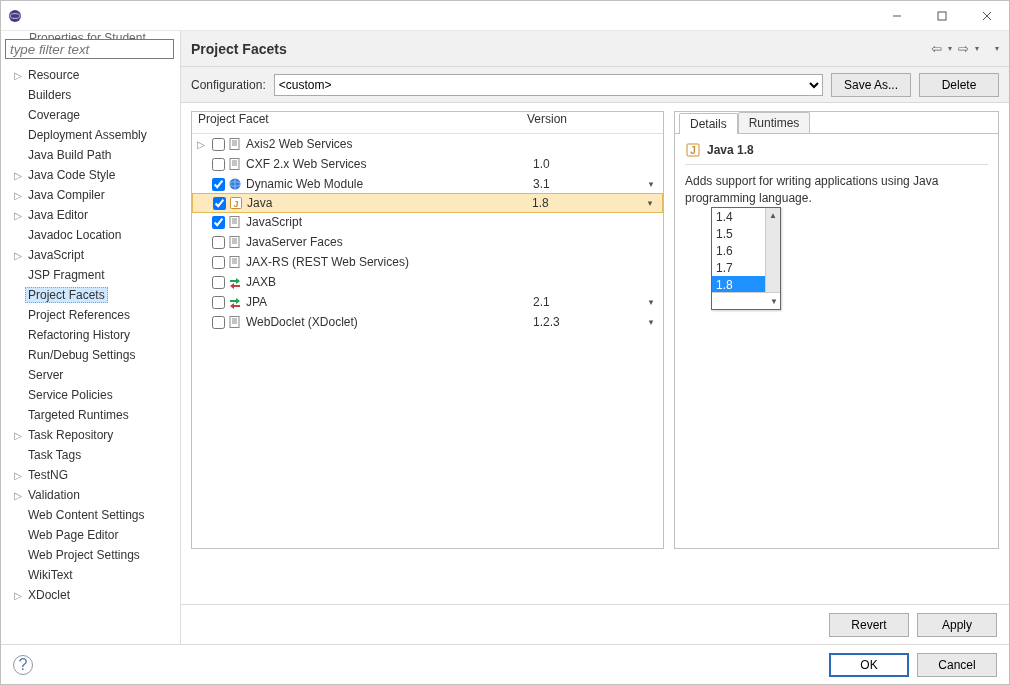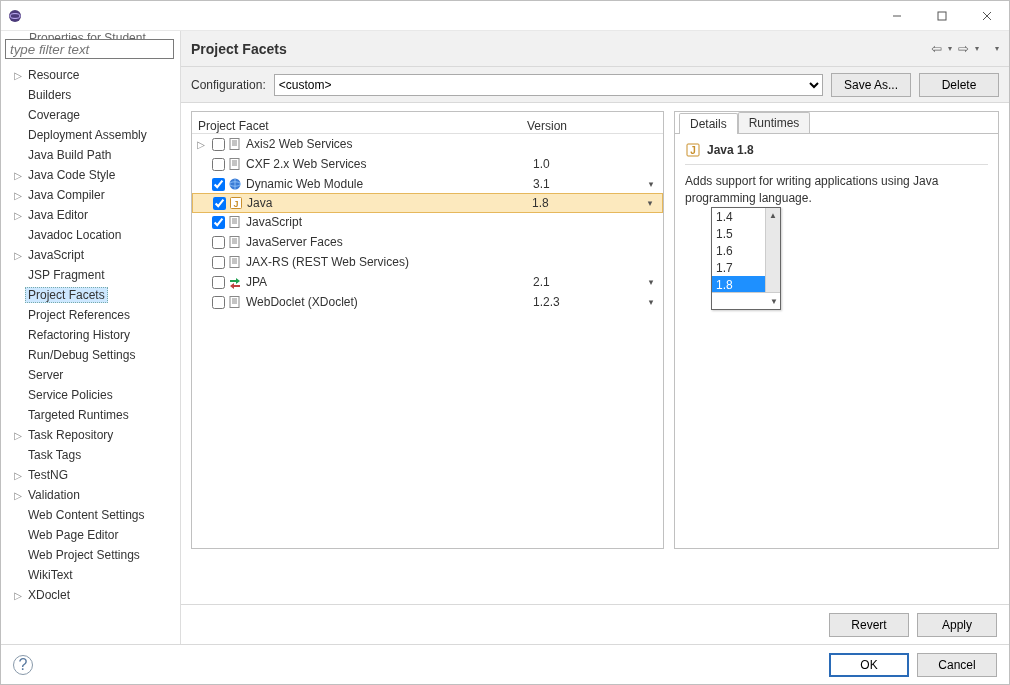--- a/index.html
+++ b/index.html
@@ -24,21 +24,21 @@
   .right{flex:1;display:flex;flex-direction:column;min-width:0;}
   .header-strip{height:36px;background:#f1f1f1;border-bottom:1px solid #d9d9d9;display:flex;align-items:center;padding:0 10px;}
   .header-strip .title{font-weight:bold;font-size:14px;flex:1;color:#333;}
   .nav-arrows{display:flex;gap:6px;align-items:center;color:#666;}
   .nav-arrows span{font-size:13px;}
   .config-row{height:36px;background:#f1f1f1;border-bottom:1px solid #d9d9d9;display:flex;align-items:center;padding:0 10px;gap:8px;}
   .config-row select{flex:1;height:22px;border:1px solid #aaa;background:#fff;font-size:12px;}
   .btn{height:24px;min-width:80px;border:1px solid #adadad;background:#e9e9e9;font-size:12px;cursor:default;padding:0 8px;}
   .content-area{flex:1;display:flex;gap:10px;padding:8px 10px;min-height:0;}
   .facet-panel{flex:1;border:1px solid #c0c0c0;display:flex;flex-direction:column;min-width:0;position:relative;}
-  .facet-header{display:flex;height:22px;border-bottom:1px solid #e0e0e0;align-items:flex-end;}
+  .facet-header{display:flex;height:22px;border-bottom:1px solid #e0e0e0;align-items:flex-start;}
   .facet-header .col-name{flex:1;padding-left:6px;}
   .facet-header .col-ver{width:140px;padding-left:4px;}
   .facet-body{flex:1;overflow:visible;position:relative;}
   .facet-row{display:flex;align-items:center;height:20px;}
   .facet-row .indent{width:18px;display:flex;justify-content:center;color:#888;font-size:10px;}
   .facet-row .chk{width:16px;display:flex;justify-content:center;}
   .facet-row .chk input{margin:0;}
   .facet-row .icon{width:18px;display:flex;justify-content:center;align-items:center;}
   .facet-row .name{flex:1;padding-left:2px;white-space:nowrap;overflow:hidden;text-overflow:ellipsis;}
   .facet-row .ver{width:110px;padding-left:4px;}
@@ -369,20 +369,35 @@
                 <span class="indent"></span>
                 <span class="chk">
                   <input type="checkbox" style="">
                 </span>
                 <span class="icon">
                   <svg width="14" height="14" viewBox="0 0 14 14">
                     <path d="M2 5 L8 5 L8 3 L12 6 L8 9 L8 7 L2 7 Z" fill="#20a050"></path>
                     <path d="M12 9 L6 9 L6 11 L2 8 L6 5 L6 7 L12 7 Z" fill="#c04040" transform="translate(0,3)"></path>
                   </svg>
                 </span>
+                <span class="name">JAXB</span>
+                <span class="ver"></span>
+                <span class="dd"></span>
+              </div>
+              <div class="facet-row">
+                <span class="indent"></span>
+                <span class="chk">
+                  <input type="checkbox" style="">
+                </span>
+                <span class="icon">
+                  <svg width="14" height="14" viewBox="0 0 14 14">
+                    <path d="M2 5 L8 5 L8 3 L12 6 L8 9 L8 7 L2 7 Z" fill="#20a050"></path>
+                    <path d="M12 9 L6 9 L6 11 L2 8 L6 5 L6 7 L12 7 Z" fill="#c04040" transform="translate(0,3)"></path>
+                  </svg>
+                </span>
                 <span class="name">JPA</span>
                 <span class="ver">2.1</span>
                 <span class="dd">▾</span>
               </div>
               <div class="facet-row">
                 <span class="indent"></span>
                 <span class="chk">
                   <input type="checkbox" style="">
                 </span>
                 <span class="icon">

